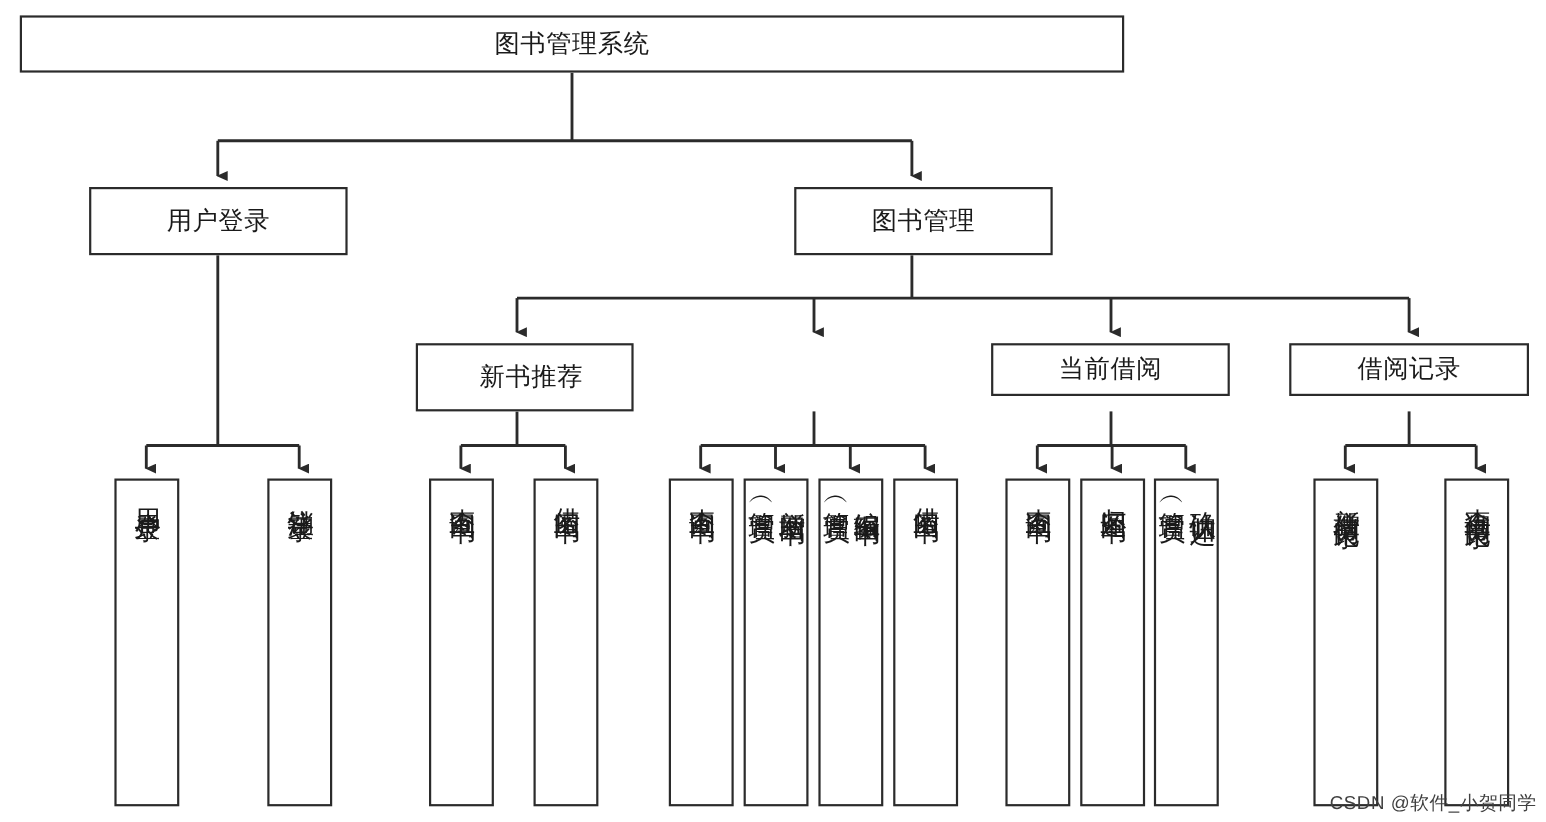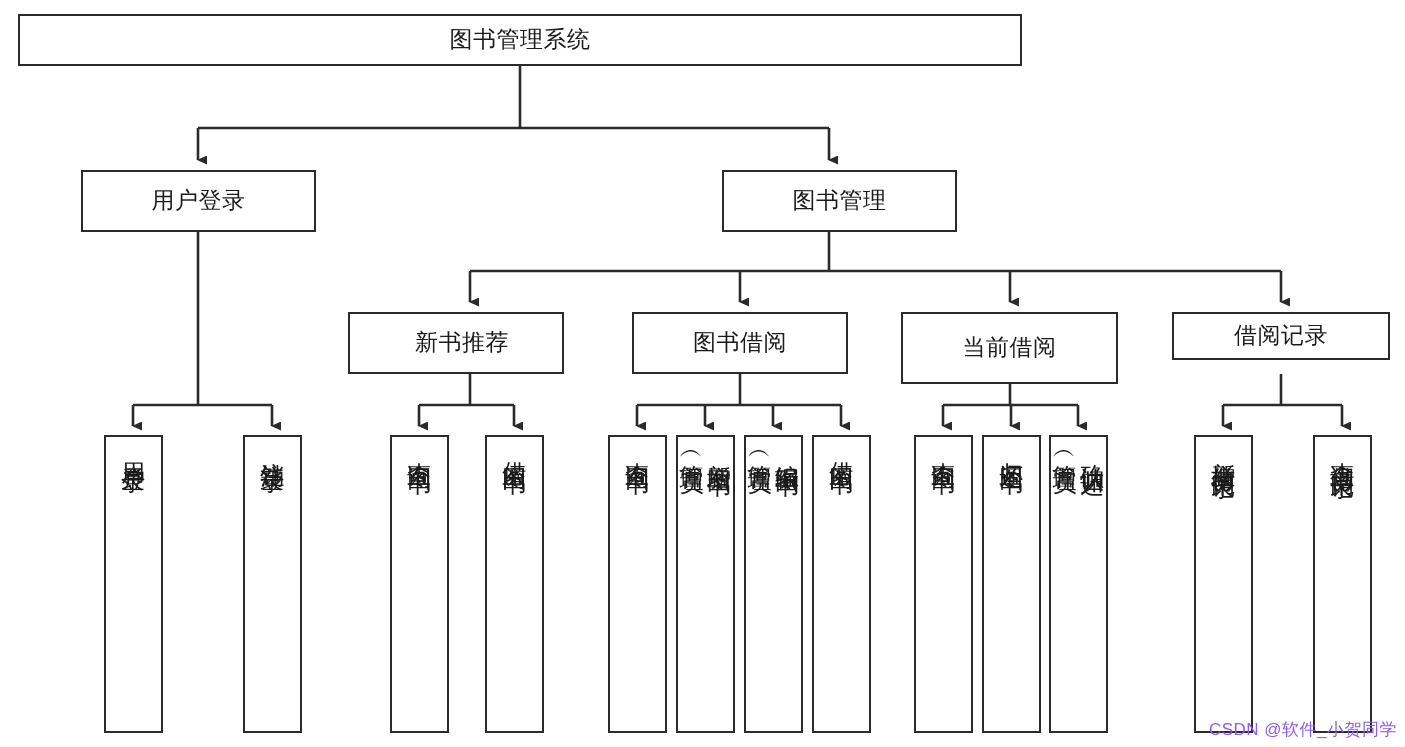--- a/index.html
+++ b/index.html
@@ -59,21 +59,21 @@
     font-size: 24px;
     letter-spacing: 3px;
     line-height: 1.15;
     white-space: pre;
   }
   .watermark {
     position: absolute;
     right: 8px;
     bottom: 6px;
     font-size: 17px;
-    color: #8b5cf6;
+    color: #404040;
     letter-spacing: 0.5px;
     white-space: nowrap;
     user-select: none;
   }
 </style>
 </head>
 <body>
 
 <div id="diagram-root">
 
@@ -132,29 +132,26 @@
   </div>
 
   <div class="node-box node-horizontal" style="left:81px; top:170px; width:235px; height:62px;">
     <span class="node-label">用户登录</span>
   </div>
 
   <div class="node-box node-horizontal" style="left:712px; top:170px; width:235px; height:62px;margin-left:10px;">
     <span class="node-label">图书管理</span>
   </div>
 
-  <div class="node-box node-horizontal" style="left:348px; top:312px; width:216px; height:62px;padding-left:12px;">
+  <div class="node-box node-horizontal" style="left:378px; top:312px; width:198px; height:62px;padding-left:12px;">
     <span class="node-label">新书推荐</span>
   </div>
 
-  <div class="node-box node-horizontal" style="left:632px; top:312px; width:216px; height:62px;">
-    <span class="node-label">图书借阅</span>
-  </div>
-
-  <div class="node-box node-horizontal" style="left:901px; top:312px; width:217px; height:72px;">
+
+  <div class="node-box node-horizontal" style="left:901px; top:312px; width:217px; height:48px;">
     <span class="node-label">当前借阅</span>
   </div>
 
   <div class="node-box node-horizontal" style="left:1172px; top:312px; width:218px; height:48px;">
     <span class="node-label">借阅记录</span>
   </div>
 
   <div class="node-box node-vertical" style="left:104px; top:435px; width:59px; height:298px;">
     <span class="node-label">用户登录</span>
   </div>

